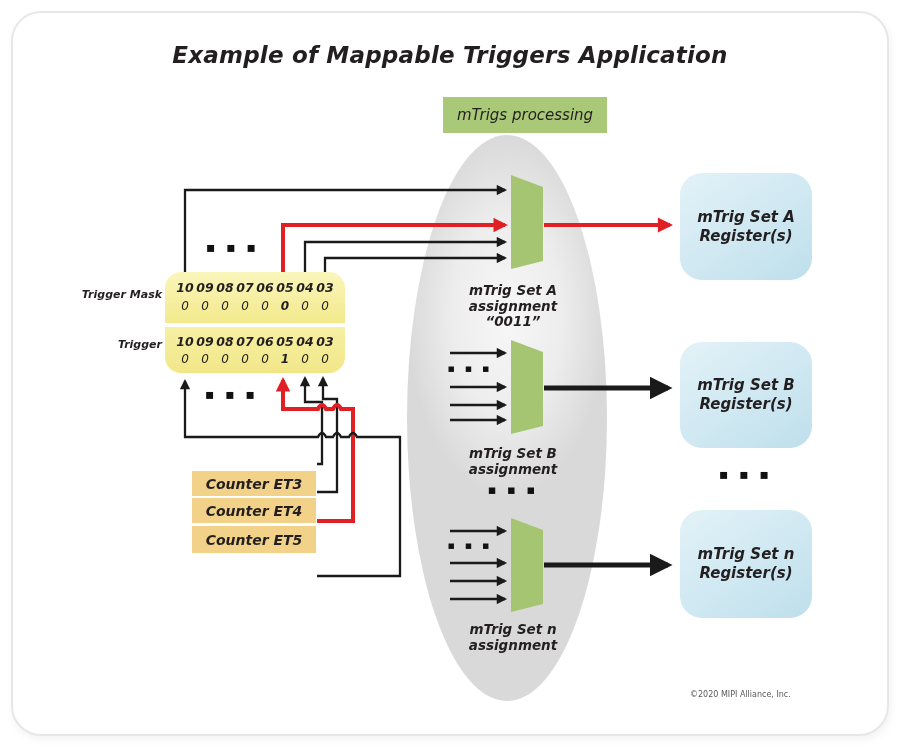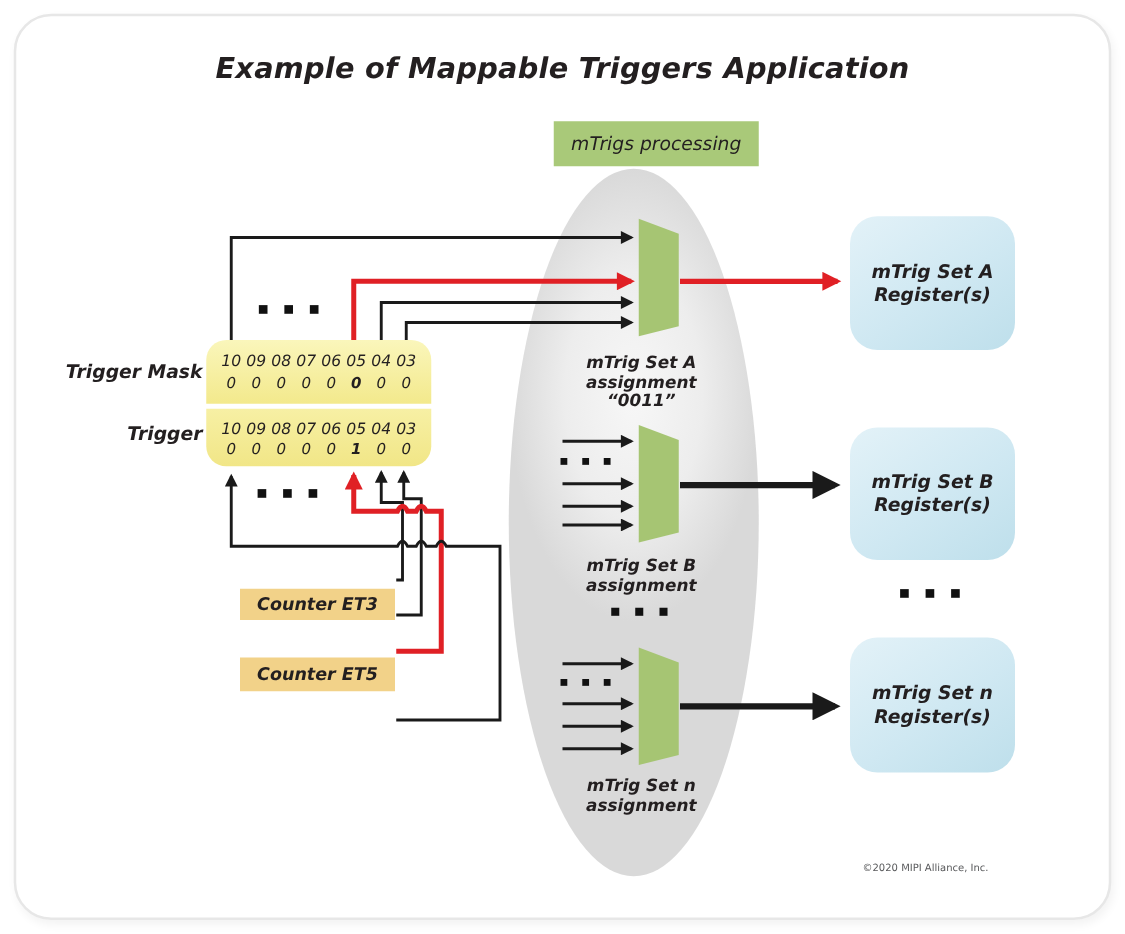--- a/index.html
+++ b/index.html
@@ -35,26 +35,26 @@
     background:linear-gradient(180deg,#faf6bb 0%, #f3e98c 100%);
     border-radius:16px 16px 0 0;
   }
   .trig-sec {
     position:absolute; left:165px; top:327px; width:180px; height:46px;
     background:linear-gradient(180deg,#f7f0a4 0%, #f1e687 100%);
     border-radius:0 0 16px 16px;
   }
   .bitrow { position:absolute; left:175px; width:160px; height:16px; display:flex; }
   .bitrow span { width:20px; text-align:center; display:inline-block; }
-  .bithead { font-size:12.5px; font-weight:normal; font-style:italic;align-items:flex-end; }
+  .bithead { font-size:12.5px; font-weight:bold; font-style:italic; }
   .bitval  { font-size:12px; font-style:italic; font-weight:normal; }
   .bitval span.cell-b { font-weight:bold; }
   .side-label {
     position:absolute; left:30px; width:132px; text-align:right;
-    font-size:15px; font-weight:bold; font-style:italic;
+    font-size:11px; font-weight:bold; font-style:italic;
   }
 
   
   .counter {
     position:absolute; left:192px; width:124px; height:25px; background:#f2d289;
     display:flex; align-items:center; justify-content:center;
     font-size:14px; font-weight:bold; font-style:italic;margin-top:19px;
   }
   
   .register {
@@ -142,20 +142,23 @@
   <div class="dots dots-lg" style="left:204px;top:386px;width:55px">▪ ▪ ▪</div>
   <div class="dots dots-lg" style="left:212px;top:538px;width:85px">▪ ▪ ▪</div>
   <div class="dots dots-sm" style="left:445px;top:362px;width:50px">▪ ▪ ▪</div>
   <div class="dots dots-sm" style="left:445px;top:539px;width:50px">▪ ▪ ▪</div>
   <div class="dots dots-md" style="left:478px;top:482px;width:70px">▪ ▪ ▪</div>
   <div class="dots dots-lg" style="left:703px;top:466px;width:85px">▪ ▪ ▪</div>
 
   <div class="counter" style="top:452px">
     <span>Counter ET3</span>
   </div>
+  <div class="counter" style="top:479px">
+    <span>Counter ET4</span>
+  </div>
   <div class="counter" style="top:507px;height:27px">
     <span>Counter ET5</span>
   </div>
 
   <div class="register" style="top:173px;height:107px">
     <span>mTrig Set A</span>
     <span>Register(s)</span>
   </div>
   <div class="register" style="top:342px;height:106px">
     <span>mTrig Set B</span>

